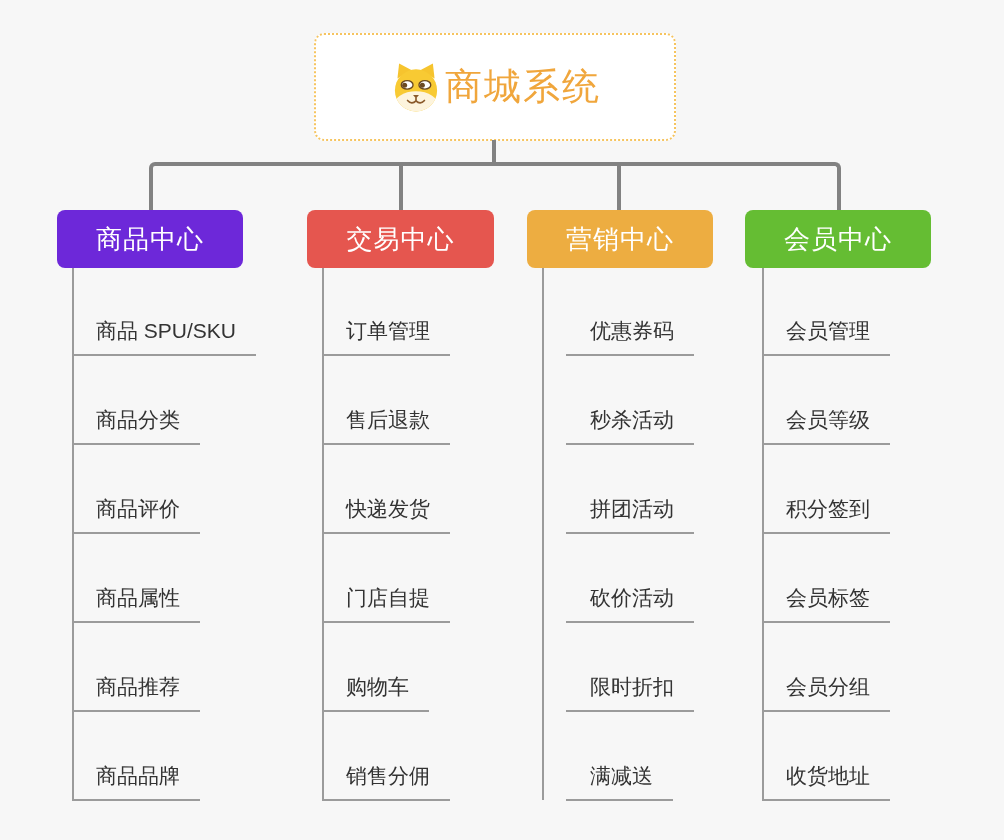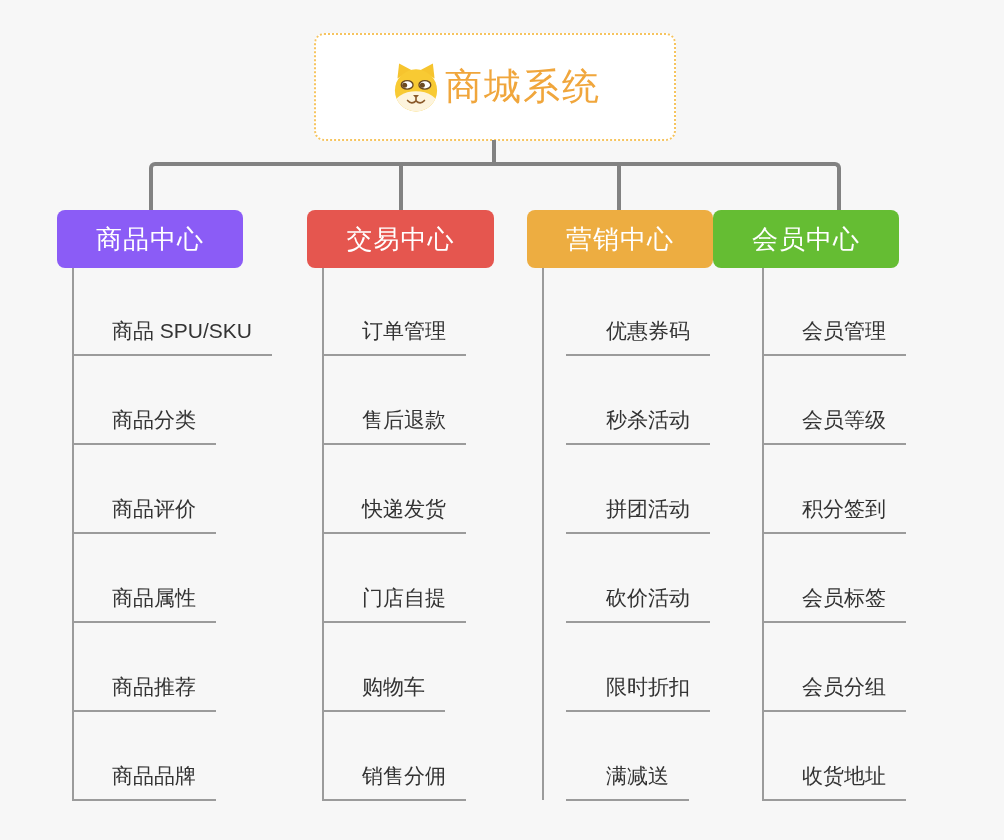--- a/index.html
+++ b/index.html
@@ -34,31 +34,31 @@
   
   .branch-header {
     position:absolute; top:210px; height:58px; width:186px;
     border-radius:8px; color:#ffffff; font-size:26px;
     display:flex; align-items:center; justify-content:center;
     letter-spacing:1px; cursor:default; white-space:nowrap;
   }
   .bh-1 { left:57px; }
   .bh-2 { left:307px; width:187px; }
   .bh-3 { left:527px; }
-  .bh-4 { left:713px; }
+  .bh-4 { left:745px; }
 
   
   .trunk { position:absolute; top:268px; width:2px; height:532px; background:#9b9b9b; }
   .tk-1 { left:72px; } .tk-2 { left:322px; } .tk-3 { left:542px; } .tk-4 { left:762px; }
 
   
   .leaf {
     position:absolute; height:44px;
     display:flex; align-items:flex-end;
-    padding:0 20px 9px 40px;
+    padding:0 20px 9px 24px;
     border-bottom:2px solid #9b9b9b;
     font-size:21px; color:#333333; white-space:nowrap; cursor:default;
   }
   .c-1 { left:72px; } .c-2 { left:322px; } .c-3 { left:566px; } .c-4 { left:762px; }
   .r-1 { top:312px; } .r-2 { top:401px; } .r-3 { top:490px;text-align:center; }
   .r-4 { top:579px; } .r-5 { top:668px; } .r-6 { top:757px; }
 </style>
 </head>
 <body>
 
@@ -85,21 +85,21 @@
       </svg>
     </span>
     <span class="root-label">商城系统</span>
   </div>
 
   <div class="line root-stub"></div>
   <div class="bus"></div>
   <div class="line drop-2"></div>
   <div class="line drop-3"></div>
 
-  <div class="branch-header bh-1" style="background-color: #8b5cf6;">商品中心</div>
+  <div class="branch-header bh-1" style="background-color: #6d28d9;">商品中心</div>
   <div class="branch-header bh-2" style="background-color: rgb(229, 86, 79);">交易中心</div>
   <div class="branch-header bh-3" style="background-color: rgb(237, 173, 65);">营销中心</div>
   <div class="branch-header bh-4" style="background-color: rgb(101, 189, 51);">会员中心</div>
 
   <div class="trunk tk-1"></div>
   <div class="trunk tk-2"></div>
   <div class="trunk tk-3"></div>
   <div class="trunk tk-4"></div>
 
   <div class="leaf c-1 r-1">商品 SPU/SKU</div>

